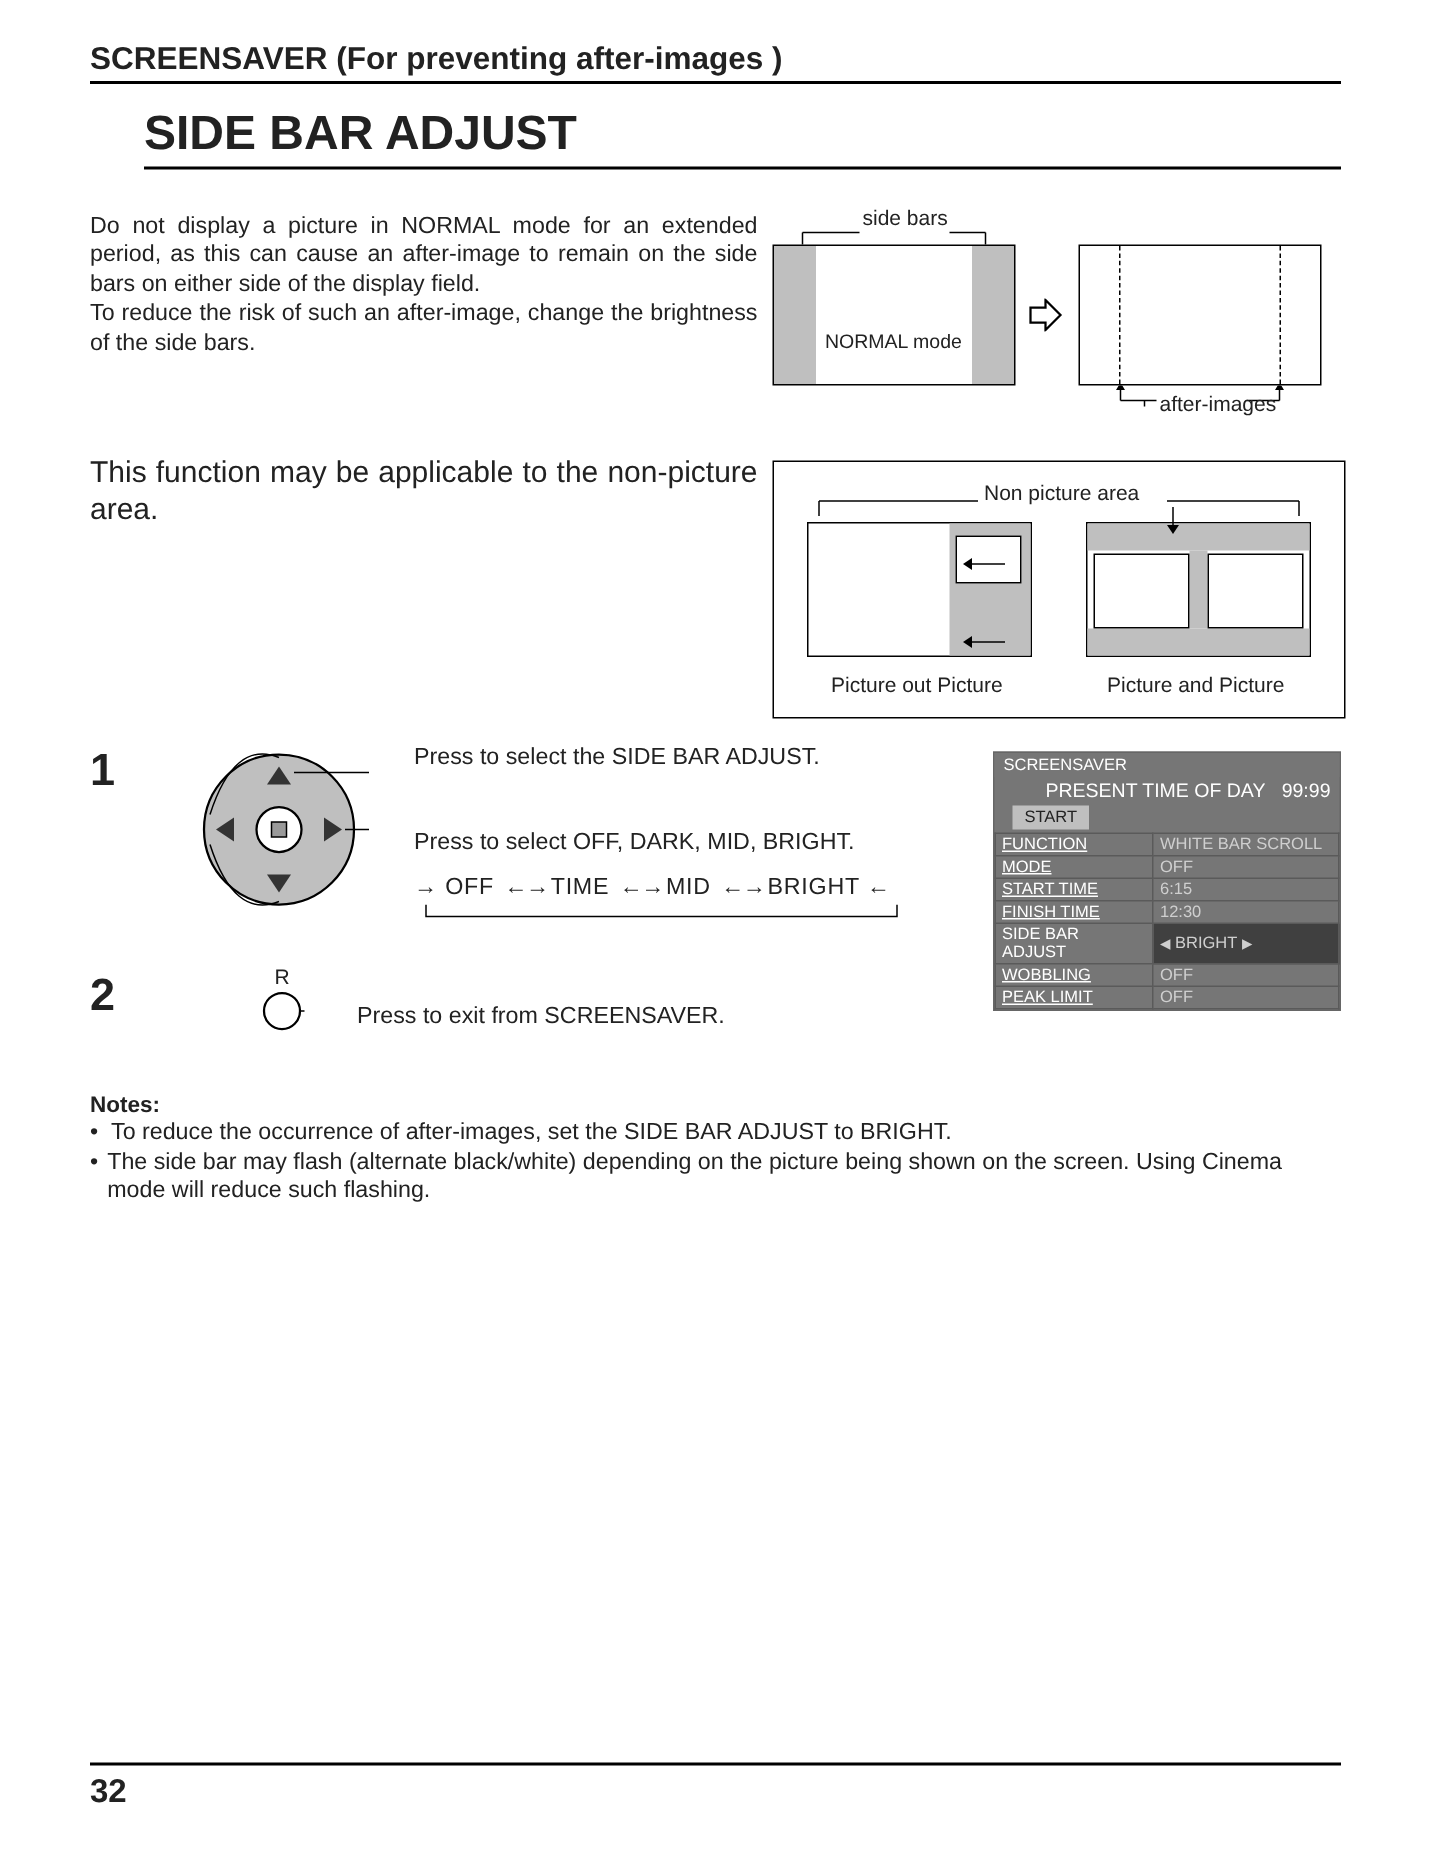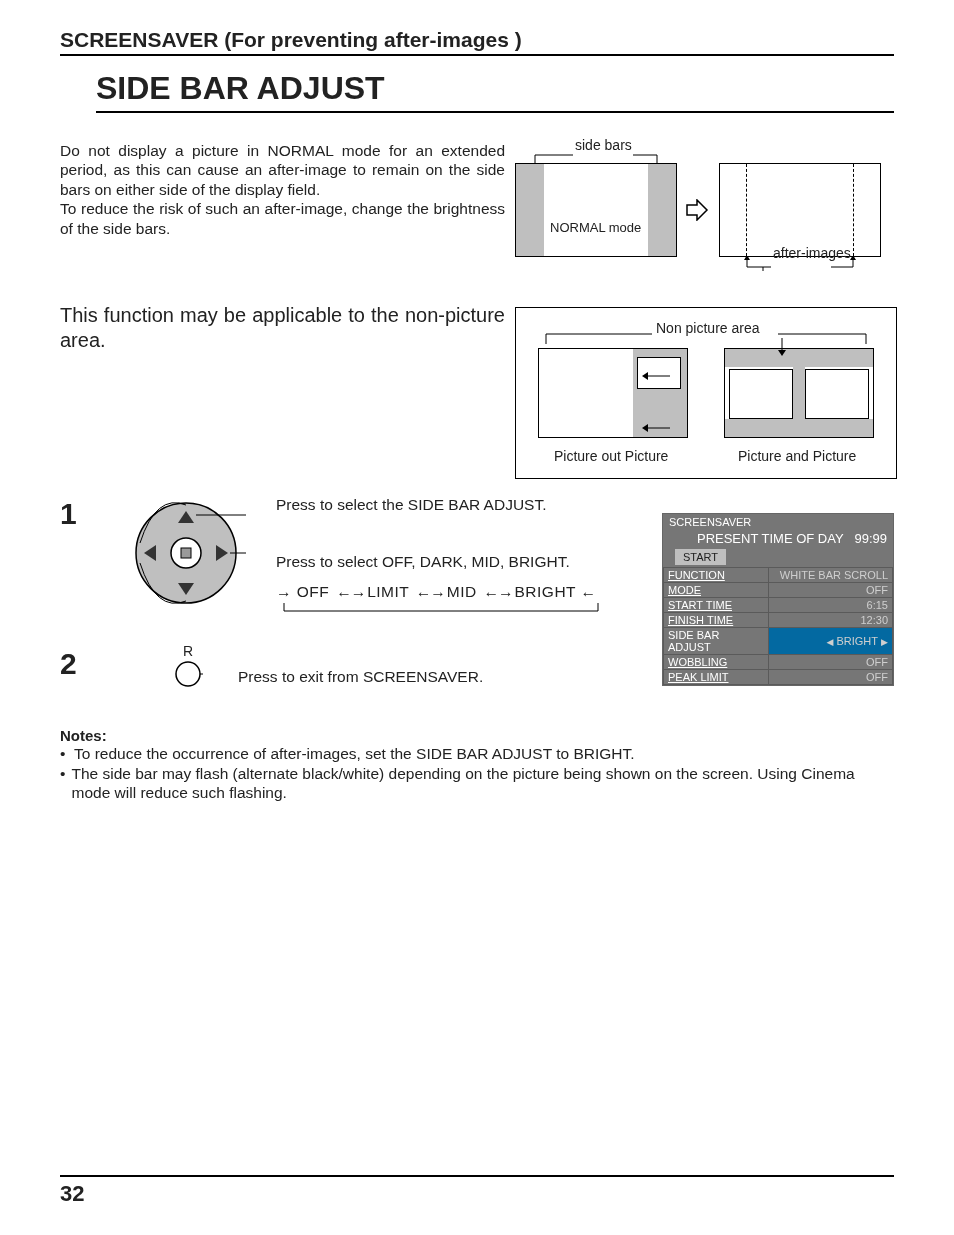--- a/index.html
+++ b/index.html
@@ -28,28 +28,28 @@
   .diagA{position:relative;width:370px;height:140px}
   .lbl{position:absolute;font-size:14px}
   .tvbox{position:absolute;border:1.5px solid #000;background:#fff}
   .greybar{position:absolute;background:#bfbfbf}
   
   .diagB{border:1.5px solid #000;width:380px;height:170px;position:relative;margin-top:16px}
   .mini{position:absolute;border:1.5px solid #000;background:#fff}
   .npg{position:absolute;background:#bfbfbf}
 
   
-  .osd{width:230px;border:1px solid #666;font-size:11px;background:#767676;color:#fff;margin-top:20px;margin-left:auto}
+  .osd{width:230px;border:1px solid #666;font-size:11px;background:#767676;color:#fff;margin-top:8px;margin-left:auto}
   .osd-title{background:#767676;padding:2px 6px;font-weight:normal;font-size:11px;color:#fff}
   .osd table{width:100%;border-collapse:collapse}
   .osd td{border:1px solid #5a5a5a;padding:1px 4px;font-size:11px}
   .osd .lab{background:#767676;color:#fff;width:46%}
-  .osd .val{background:#767676;color:#cfcfcf;text-align:right}
+  .osd .val{background:#767676;color:#cfcfcf;text-align:left}
   .osd .start{background:#bfbfbf;color:#222;text-align:center;padding:2px 8px;display:inline-block;margin:2px 0 2px 12px;font-size:11px}
-  .osd .hi{background:#0369a1}
+  .osd .hi{background:#404040}
   .osd .underline{text-decoration:underline}
   .tri{font-size:9px}
 
   .notes-head{font-weight:bold;font-size:15px;margin-top:34px}
   .notes{font-size:15.5px;line-height:1.28}
   .notes-row{display:flex}
   .bullet{width:14px}
   .foot{position:absolute;left:60px;right:60px;bottom:28px;border-top:2px solid #000;padding-top:4px;font-size:22px;font-weight:bold}
 </style>
 </head>
@@ -93,21 +93,21 @@
         <svg style="position:absolute;left:204px;top:116px" width="170" height="20">
           <line x1="28" y1="0" x2="28" y2="10" stroke="#000"></line>
             <polygon points="25,3 31,3 28,-2" fill="#000"></polygon>
           <line x1="28" y1="10" x2="52" y2="10" stroke="#000"></line>
           <line x1="42" y1="10" x2="42" y2="10"></line>
           <line x1="134" y1="0" x2="134" y2="10" stroke="#000"></line>
             <polygon points="131,3 137,3 134,-2" fill="#000"></polygon>
           <line x1="112" y1="10" x2="134" y2="10" stroke="#000"></line>
           <polyline points="44,10 44,14" stroke="#000"></polyline>
         </svg>
-        <div class="lbl" style="left:258px;top:104px">after-images</div>
+        <div class="lbl" style="left:258px;top:120px">after-images</div>
       </div>
     </div>
   </div>
 
   <div class="two-col" style="margin-top:10px">
     <div class="left-col">
       <div class="one-line">This function may be applicable to the non-picture area.</div>
     </div>
     <div class="right-col">
       <div class="diagB">
@@ -170,21 +170,21 @@
               <line x1="104" y1="60" x2="150" y2="60" stroke="#000"></line>
               <line x1="70" y1="22" x2="150" y2="22" stroke="#000"></line>
             </svg>
           </div>
           <div class="step-text">
             <div>Press to select the SIDE BAR ADJUST.</div>
             <div style="height:34px"></div>
             <div>Press to select OFF, DARK, MID, BRIGHT.</div>
             <div class="cycle">
               <span>→ </span><span>OFF</span>
-              <span class="arrow-both">←→</span><span>LIMIT</span>
+              <span class="arrow-both">←→</span><span>TIME</span>
               <span class="arrow-both">←→</span><span>MID</span>
               <span class="arrow-both">←→</span><span>BRIGHT</span>
               <span> ←</span>
             </div>
             <svg width="330" height="14" style="display:block">
               <polyline points="8,0 8,8 322,8 322,0" fill="none" stroke="#000"></polyline>
             </svg>
           </div>
         </div>
       </div>

